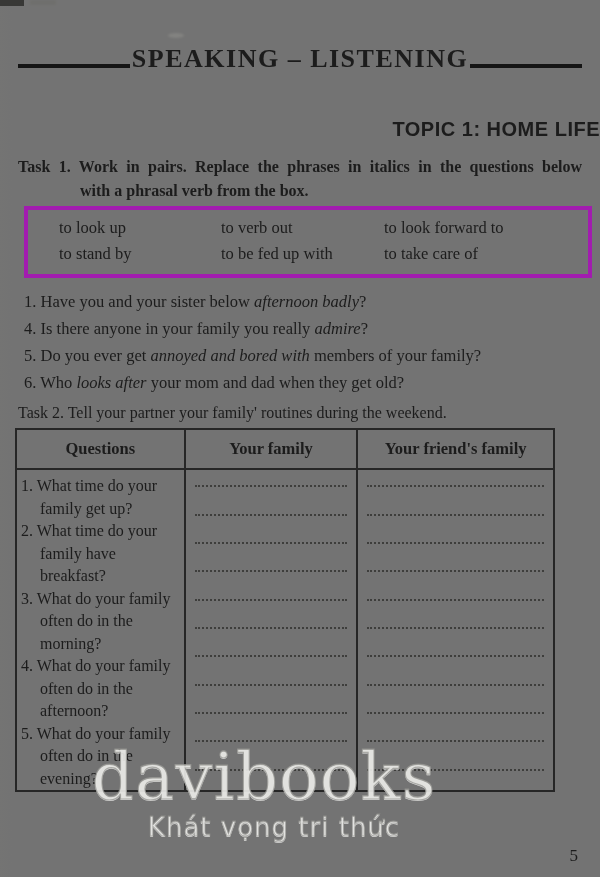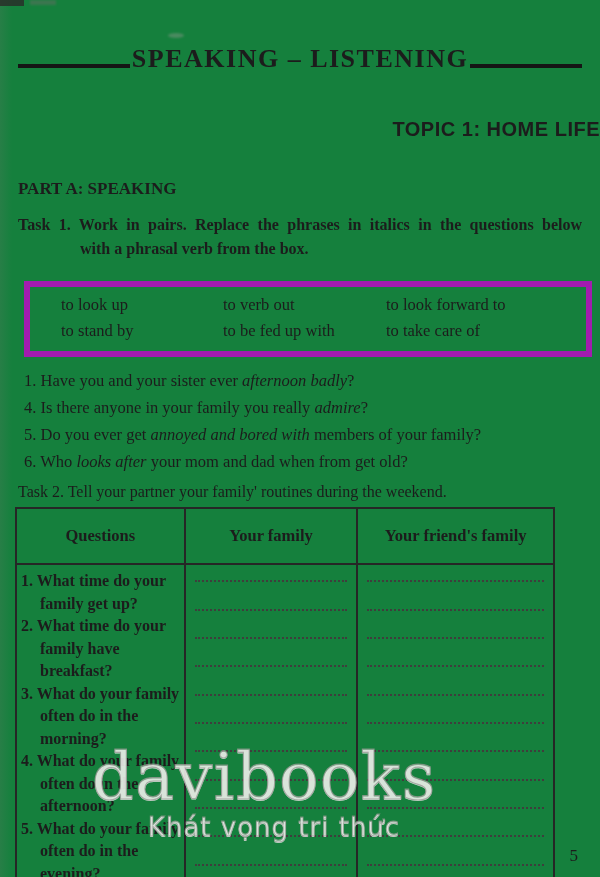--- a/index.html
+++ b/index.html
@@ -1,20 +1,20 @@
 <!DOCTYPE html>
 <html><head>
 <meta charset="utf-8">
 <style>
   html,body{margin:0;padding:0;background:#e8e8e6;}
   .page{
     position:relative;
     width:600px;height:877px;
     margin:0 auto;
-    background:#15803d;
+    background:#737373;
     overflow:hidden;
     font-family:"Liberation Serif", serif;
     color:#1c1c1c;
   }
   .page::before{
     content:"";position:absolute;left:0;top:0;bottom:0;width:12px;
     background:linear-gradient(to right, rgba(120,120,115,.18), rgba(120,120,115,0));
     pointer-events:none;
   }
   
@@ -33,22 +33,22 @@
   .topic{margin-top:46px;text-align:right;font-family:"Liberation Sans", sans-serif;
     font-size:20px;font-weight:bold;letter-spacing:.5px;}
 
   .part{margin:38px 18px 0 18px;font-size:17px;font-weight:bold;}
 
   .task-h{margin:14px 18px 0 18px;font-size:16px;font-weight:bold;line-height:24px;}
   .task-h .l1{text-align:justify;text-align-last:justify;}
   .task-h .l2{margin-left:62px;}
 
   .verb-box{
-    margin:20px 8px 0 24px;
-    border:6px solid #a21caf;
+    margin:3px 8px 0 24px;
+    border:4px solid #a21caf;
     padding:5px 0 7px 0;
   }
   .verb-row{display:grid;grid-template-columns:193px 163px 1fr;line-height:26px;font-size:16.5px;}
   .verb-row .c1{padding-left:31px;}
   .verb-row .c2{padding-left:0;}
   .verb-row .c3{padding-left:0;}
 
   .qlist{margin:10px 18px 0 24px;font-size:16.5px;}
   .qitem{line-height:27px;}
   .qitem .it{font-style:italic;}
@@ -57,26 +57,26 @@
 
   table.grid{
     margin:3px 7px 0 15px;
     border-collapse:collapse;
     width:540px;
     table-layout:fixed;
   }
   table.grid, table.grid th, table.grid td{border:2px solid #262626;}
   table.grid th{
     font-size:16.5px;font-weight:bold;text-align:center;
-    height:30px;padding:12px;
+    height:30px;padding:4px;
   }
   col.c-q{width:168px;} col.c-f{width:172px;} col.c-ff{width:196px;}
   td.cell{vertical-align:top;height:268px;padding:0;}
   .qcol{padding:5px 2px 0 4px;font-size:16px;line-height:22.5px;}
-  .tq{padding-left:19px;text-indent:-19px;font-weight:bold;}
+  .tq{padding-left:19px;text-indent:-19px;}
   .dotcol{display:flex;flex-direction:column;justify-content:space-around;height:100%;box-sizing:border-box;padding:2px 0 6px 0;}
   .dotline{border-bottom:2px dotted #3e3e3c;margin:0 9px;height:0;}
 
   .watermark{position:absolute;left:8px;top:744px;width:600px;text-align:center;pointer-events:none;z-index:5;}
   .wm-brand{
     font-family:"DejaVu Serif", serif;
     font-size:66px;line-height:1;letter-spacing:1px;
     color:rgba(225,225,220,.5);
     -webkit-text-stroke:1.2px rgba(150,150,146,.75);
     text-shadow:0 1px 0 rgba(255,255,255,.8);
@@ -102,45 +102,44 @@
   <div class="artifact-smudge"></div>
 
   <div class="hdr">
     <div class="rule"></div>
     <div class="title">SPEAKING – LISTENING</div>
     <div class="rule"></div>
   </div>
 
   <div class="topic">TOPIC 1: HOME LIFE</div>
 
-  <div class="part">PART A: SPEAKING</div>
 
   <div class="task-h">
     <div class="l1">Task 1. Work in pairs. Replace the phrases in italics in the questions below</div>
     <div class="l2">with a phrasal verb from the box.</div>
   </div>
 
   <div class="verb-box">
     <div class="verb-row">
       <span class="c1">to look up</span>
       <span class="c2">to verb out</span>
       <span class="c3">to look forward to</span>
     </div>
     <div class="verb-row">
       <span class="c1">to stand by</span>
       <span class="c2">to be fed up with</span>
       <span class="c3">to take care of</span>
     </div>
   </div>
 
   <div class="qlist">
-    <div class="qitem"><span>1.</span> <span>Have you and your sister ever </span><span class="it">afternoon badly</span><span>?</span></div>
+    <div class="qitem"><span>1.</span> <span>Have you and your sister below </span><span class="it">afternoon badly</span><span>?</span></div>
     <div class="qitem"><span>4.</span> <span>Is there anyone in your family you really </span><span class="it">admire</span><span>?</span></div>
     <div class="qitem"><span>5.</span> <span>Do you ever get </span><span class="it">annoyed and bored with</span><span> members of your family?</span></div>
-    <div class="qitem"><span>6.</span> <span>Who </span><span class="it">looks after</span><span> your mom and dad when from get old?</span></div>
+    <div class="qitem"><span>6.</span> <span>Who </span><span class="it">looks after</span><span> your mom and dad when they get old?</span></div>
   </div>
 
   <div class="task2-h">Task 2. Tell your partner your family' routines during the weekend.</div>
 
   <table class="grid">
     <colgroup>
         <col class="c-q">
         <col class="c-f">
         <col class="c-ff">
       </colgroup>

